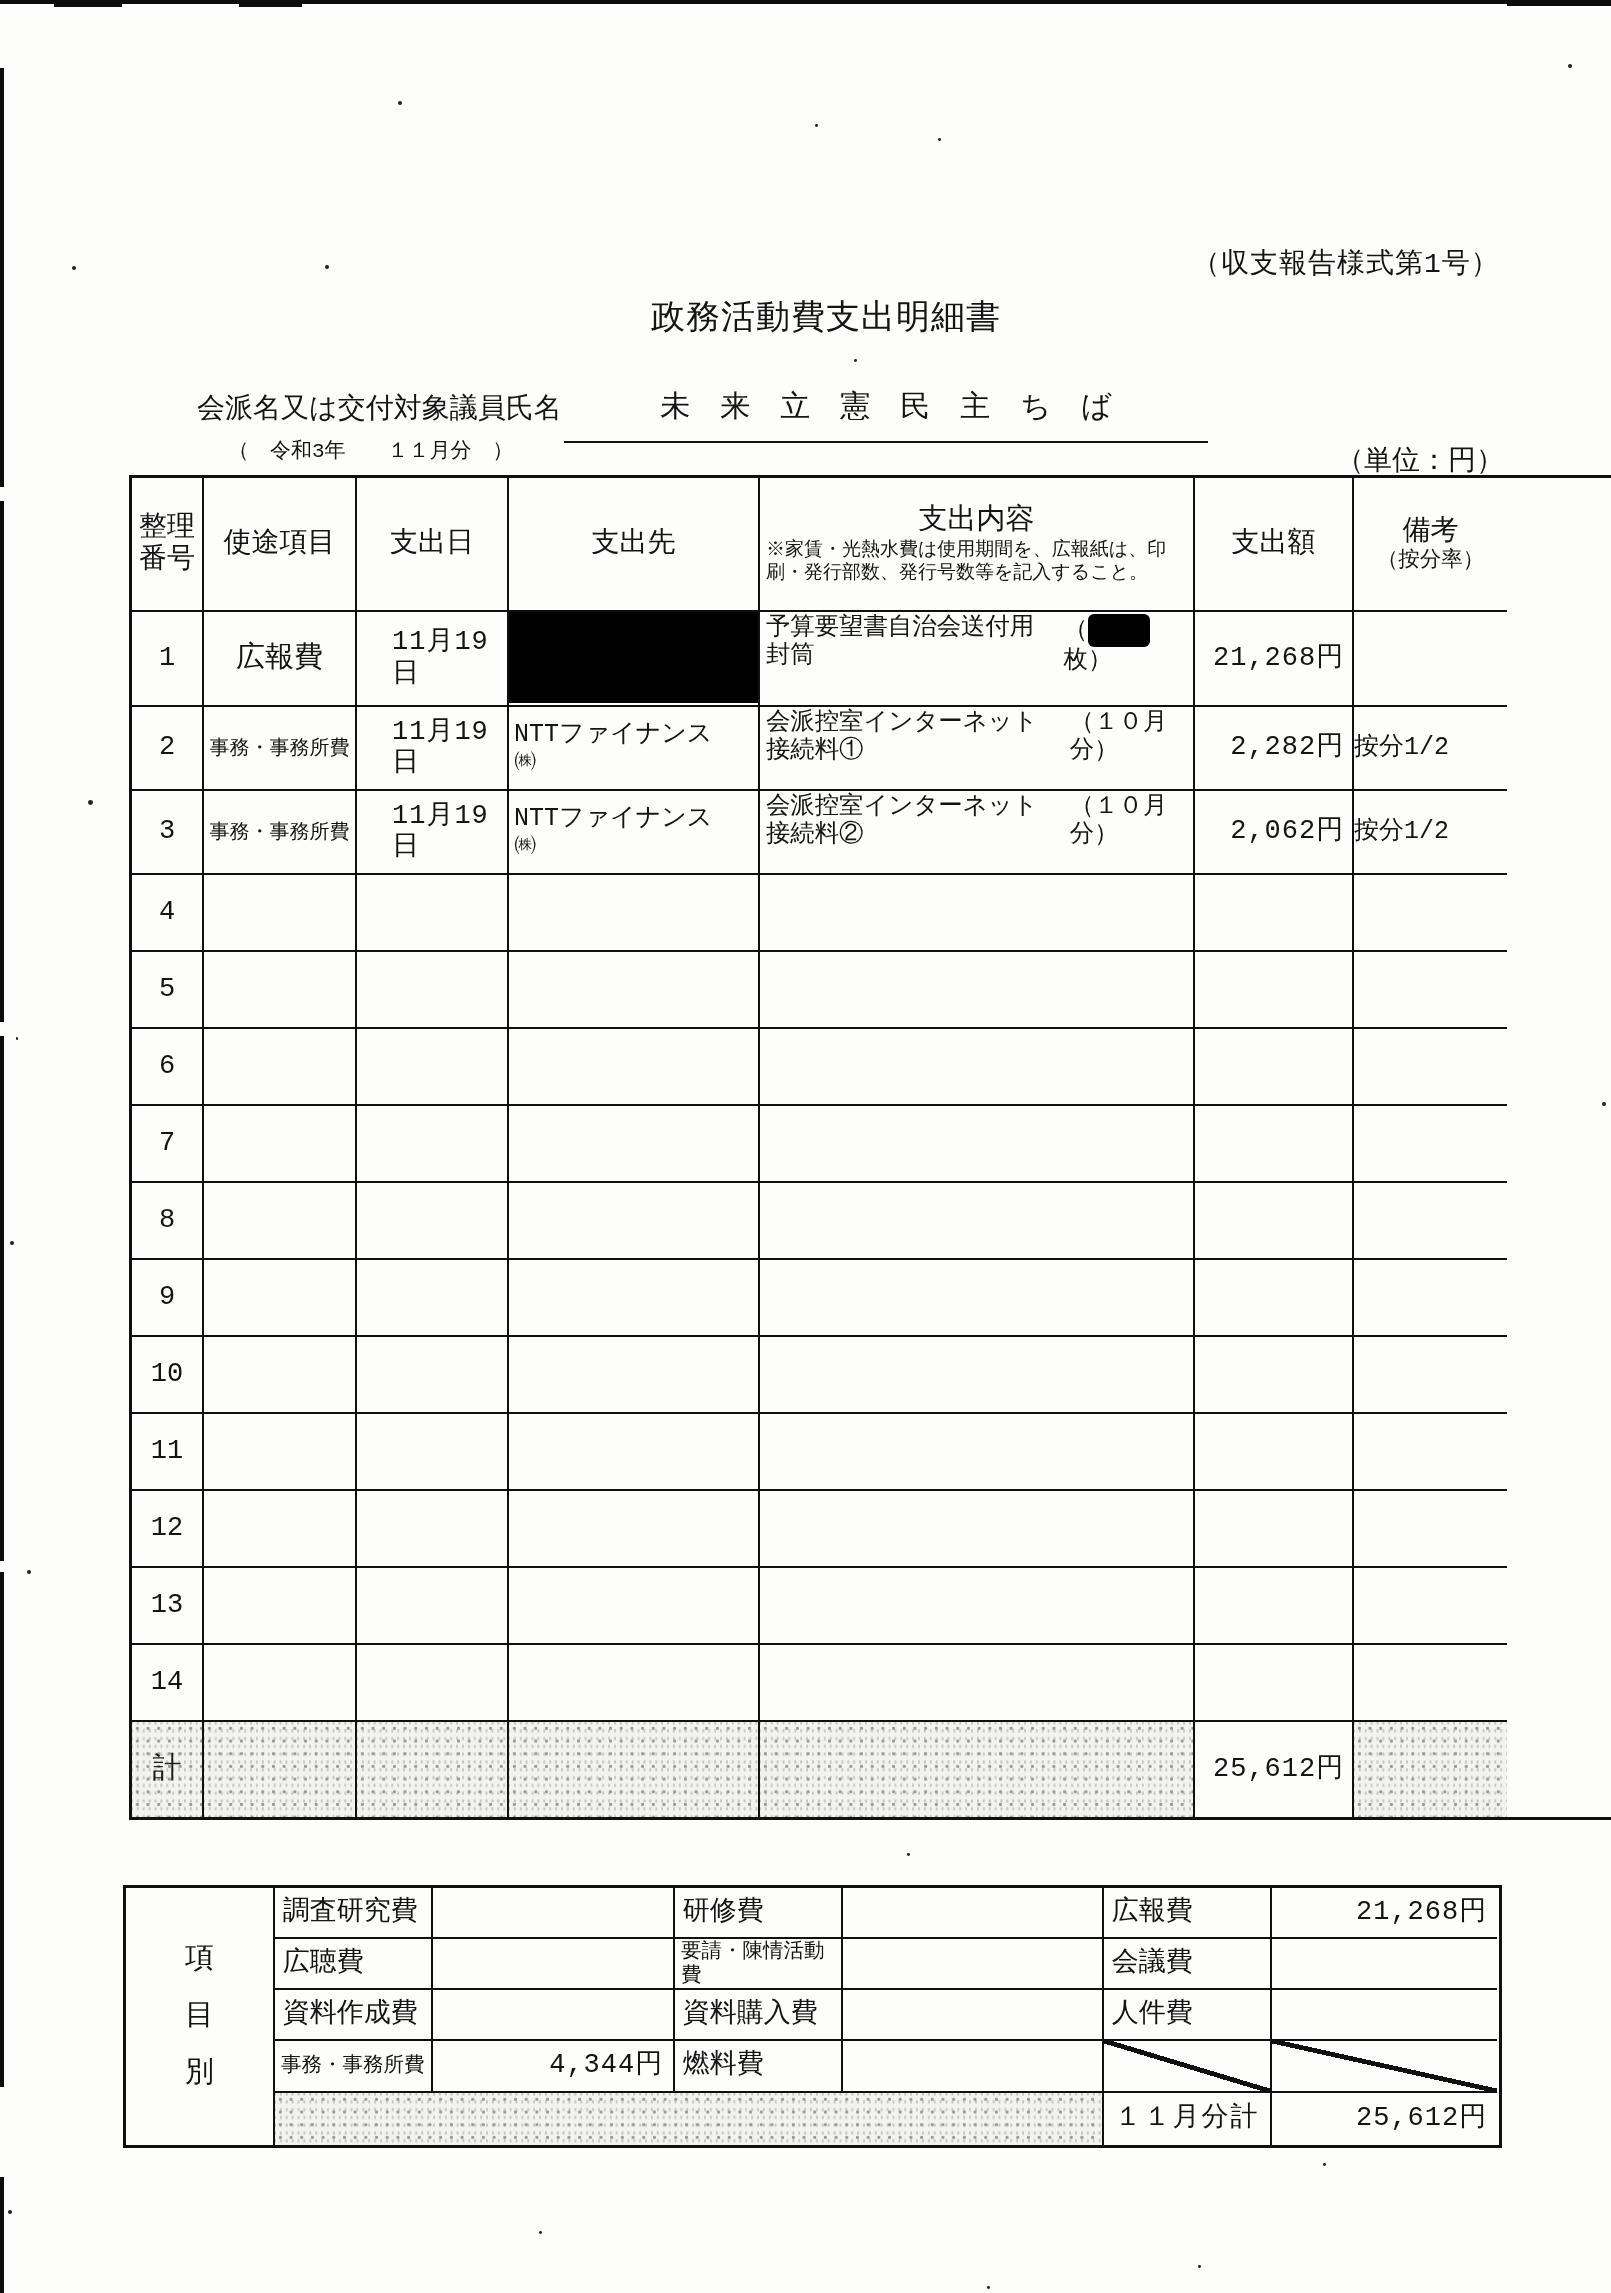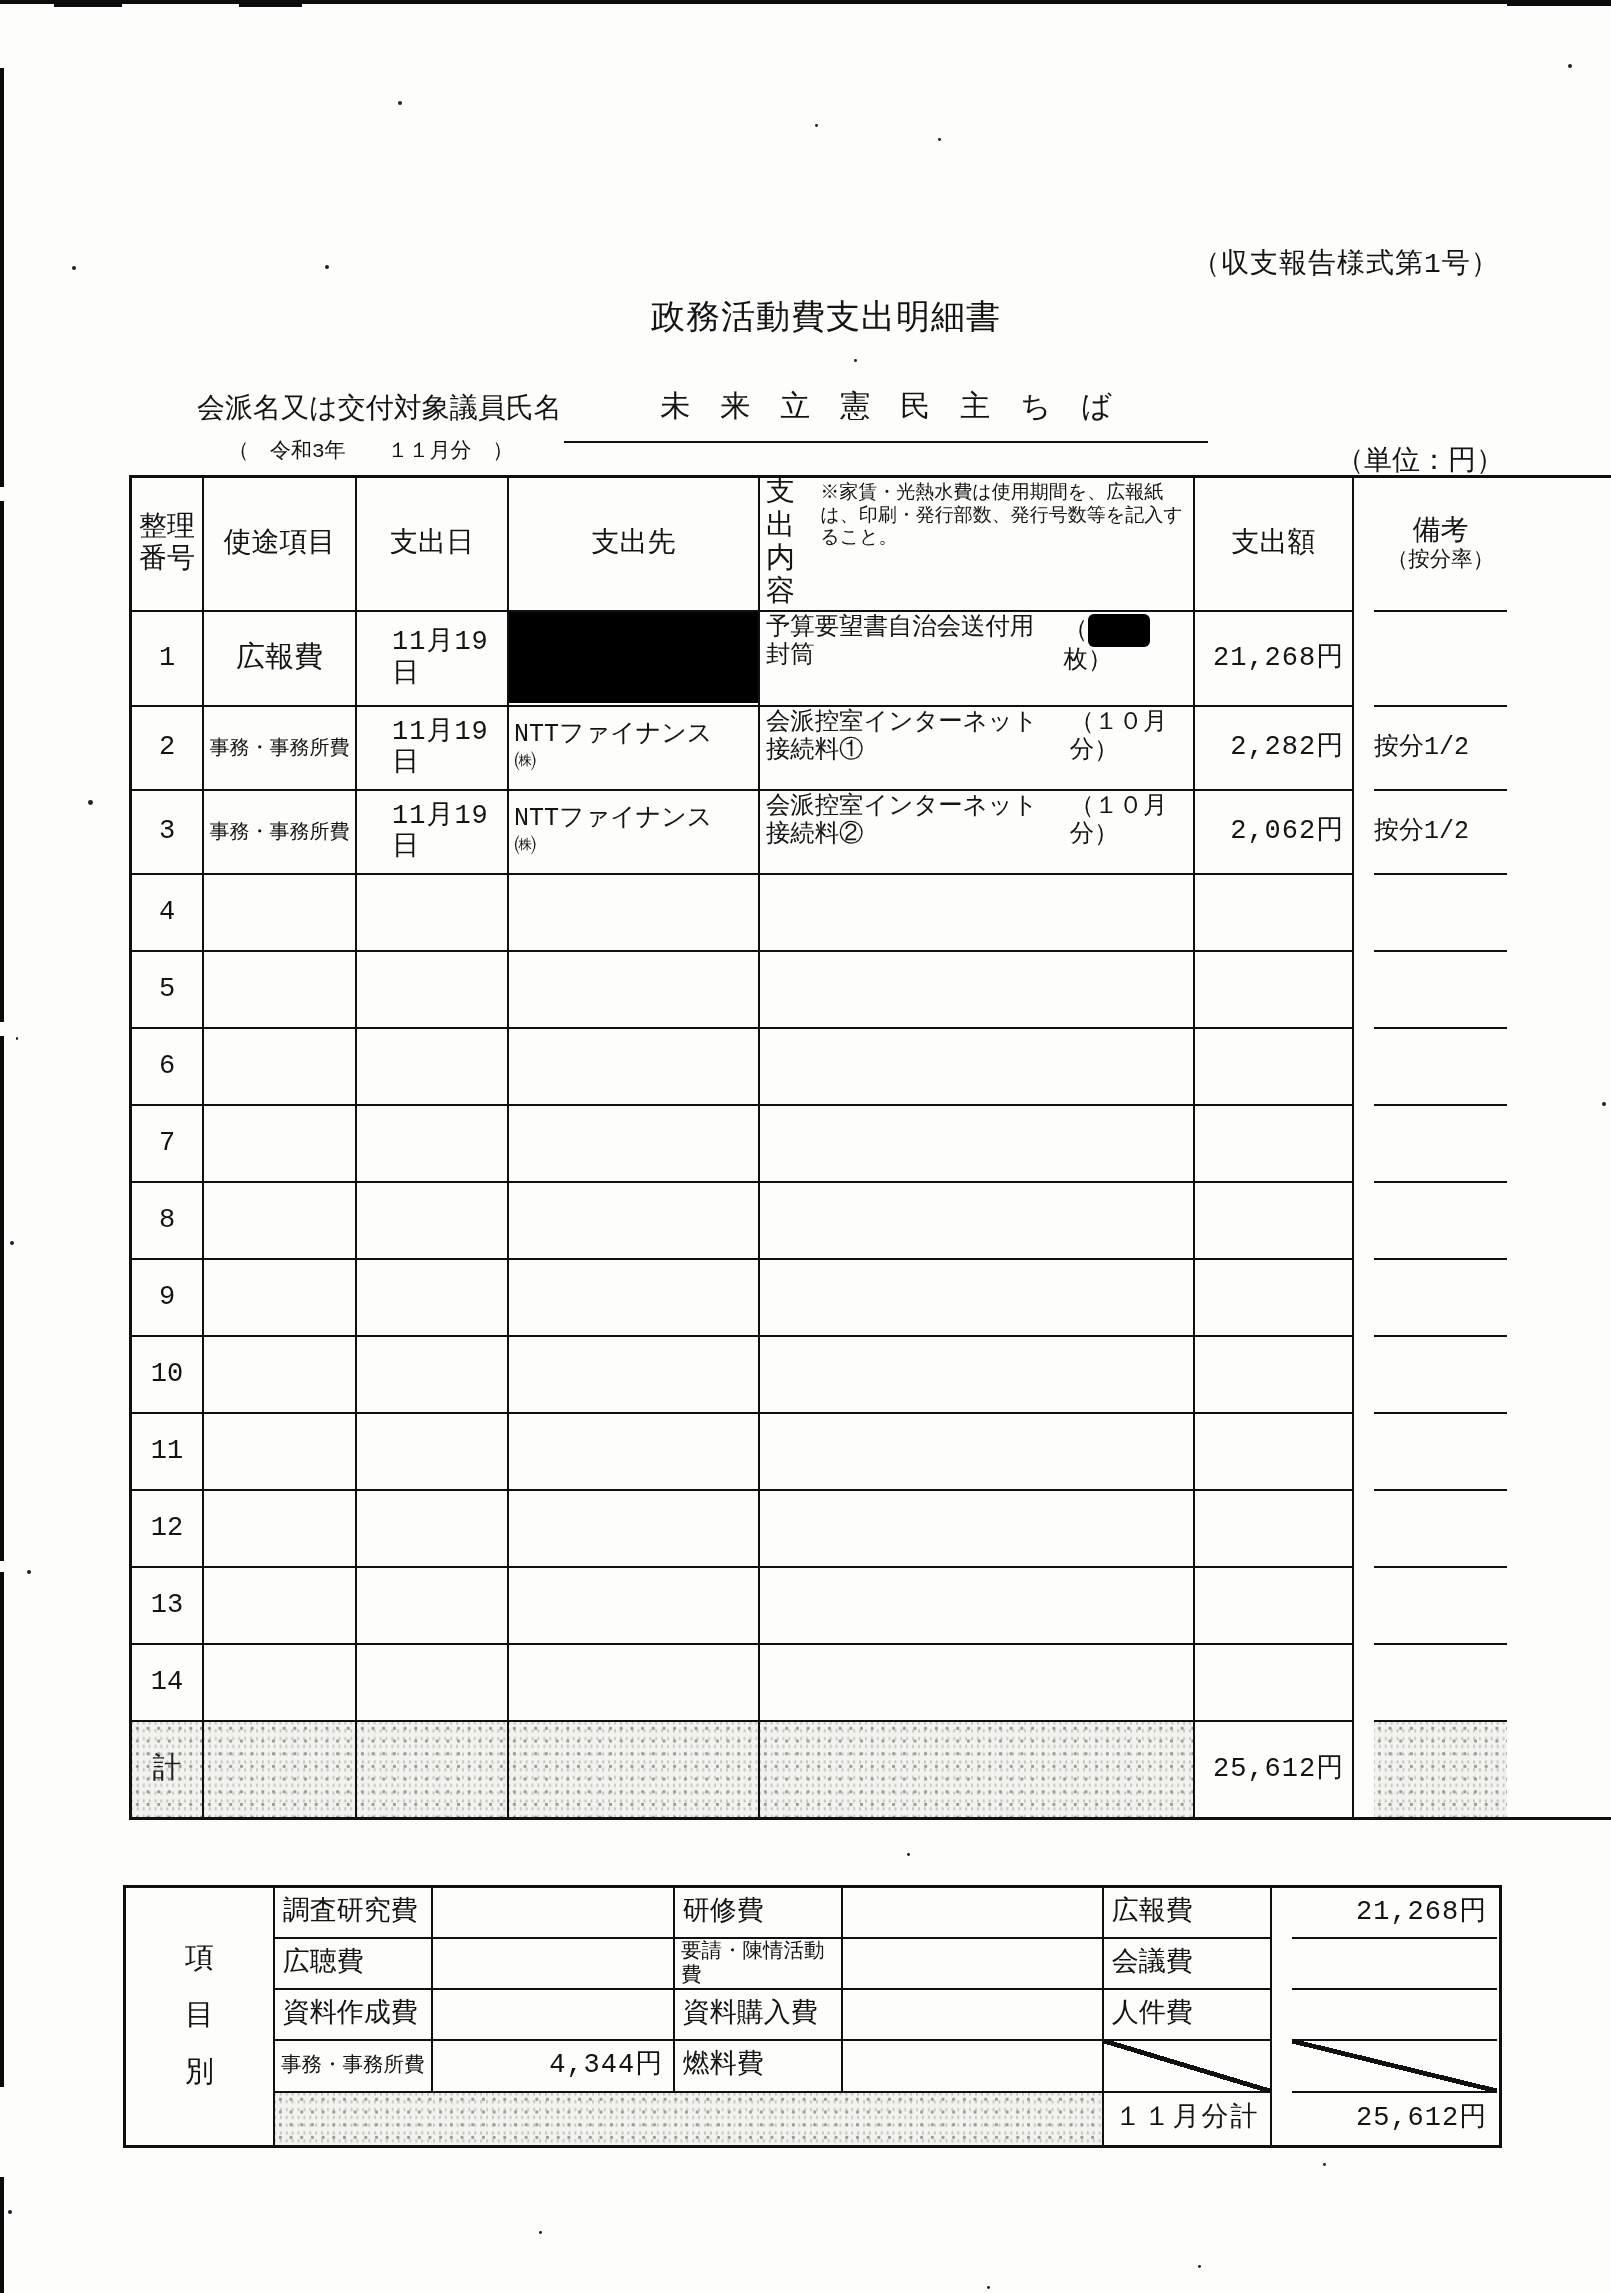--- a/index.html
+++ b/index.html
@@ -17,26 +17,26 @@
   .period{position:absolute;left:228px;top:436px;font-size:21px;}
   .unitnote{position:absolute;left:1297px;top:441px;width:207px;text-align:right;font-size:28px;}
   
   .mtable{position:absolute;left:129px;top:475px;width:1583px;box-sizing:border-box;
           border:3.9px solid #101010;display:grid;
           grid-template-columns:72px 153px 152px 251px 435px 159px 153px;
           grid-template-rows:134px 95px 84px 84px repeat(11,77px) 95px;}
   .c{box-sizing:border-box;border-right:2px solid #101010;border-bottom:2px solid #101010;
      display:flex;align-items:center;justify-content:center;position:relative;
      font-size:27px;line-height:1.15;overflow:hidden;}
-  .last{border-right:none;margin-left:20px;}
+  .last{border-right:none;}
   .hb{border-bottom-width:2.9px;}
   .nb{border-bottom:none;}
   .hd{flex-direction:column;text-align:center;font-size:28px;}
   .hd .sub{font-size:21.5px;}
-  .contenthd{align-items:flex-start;justify-content:center;flex-direction:row;padding:3.9px 5.9px;}
+  .contenthd{align-items:flex-start;justify-content:center;flex-direction:column;padding:3.9px 5.9px;}
   .contenthd .t{align-self:center;font-size:29px;margin-bottom:2px;}
   .contenthd .n{font-size:19px;line-height:1.2;text-align:left;}
   .num{font-size:27px;}
   .cat{font-size:29px;}
   .cat-sm{font-size:20px;}
   .datec{font-size:27px;letter-spacing:1px;padding-left:35px;}
   .payee{flex-direction:column;align-items:flex-start;justify-content:center;padding:2px 4.9px;font-size:25px;}
   .payee .l2{font-size:22.4px;}
   .contentc{flex-direction:row;align-items:flex-start;justify-content:center;padding:2px 5.9px;font-size:24.4px;}
   .contentc .l2{padding-left:7.8px;}

